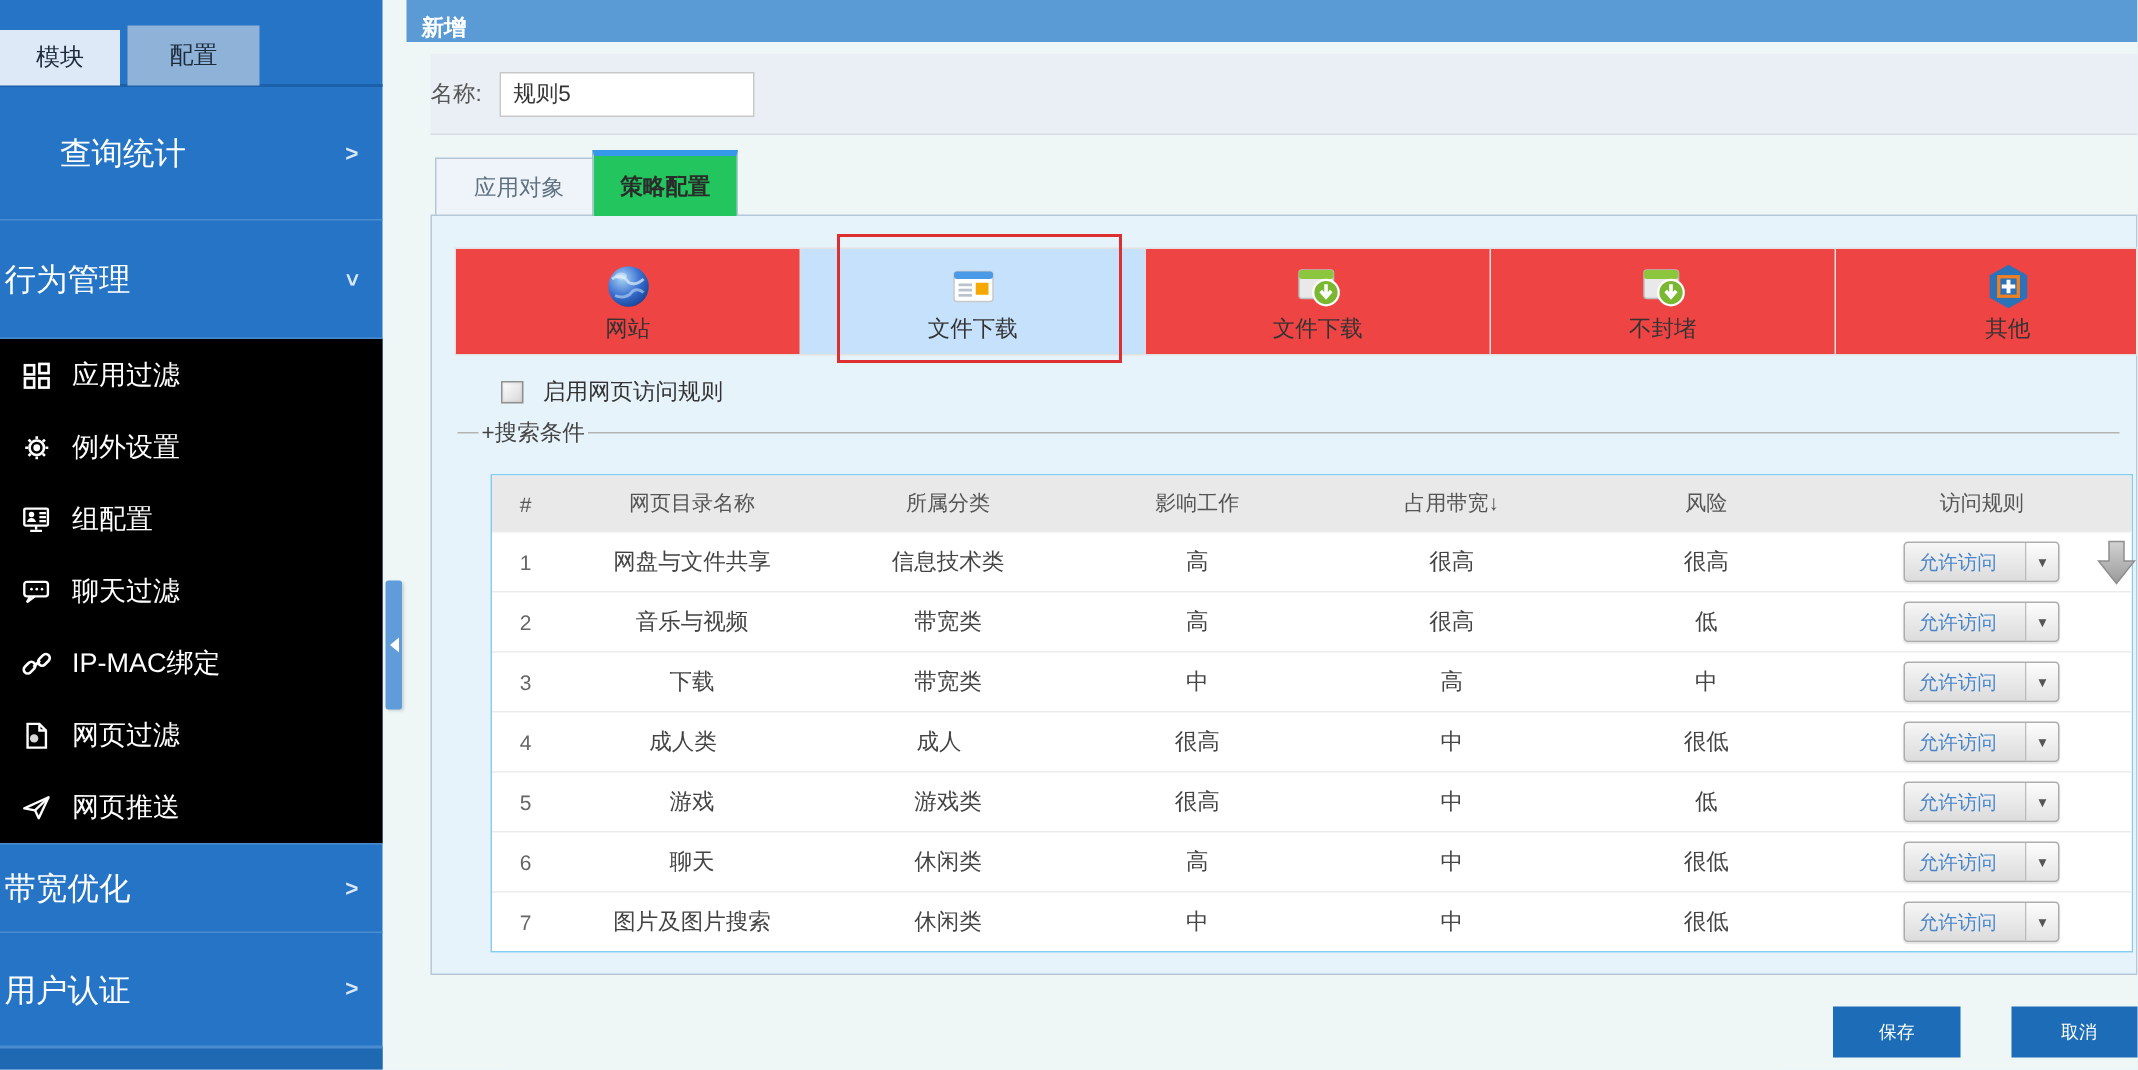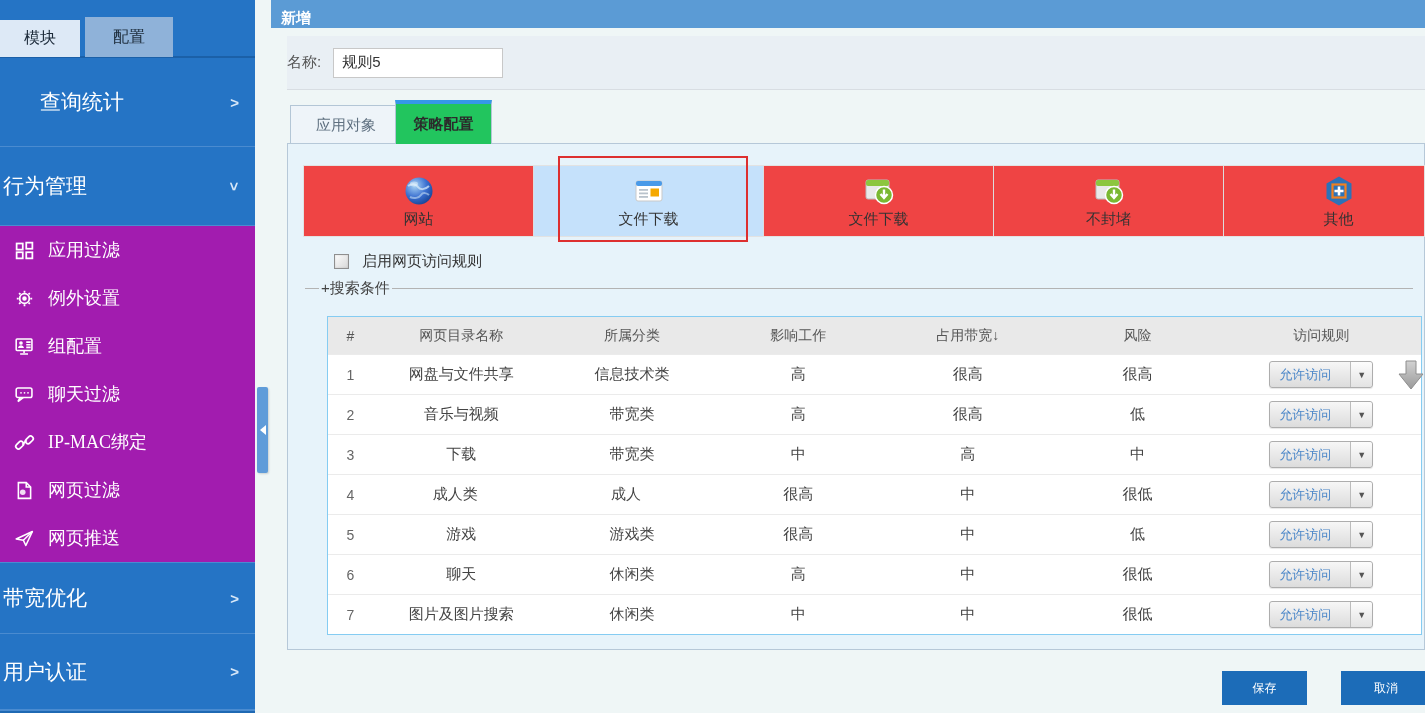--- a/index.html
+++ b/index.html
@@ -18,24 +18,24 @@
   .side-tab.mod { left:0; top:20px; width:80px; height:37px; background:#dde9f6; }
   .side-tab.cfg { left:85px; top:17px; width:88px; height:40px; background:#8fb2d9; }
 
   .side-section { position:relative; display:flex; align-items:center;
                   color:#fff; font-size:21px; padding-left:3px;
                   border-bottom:1px solid #4a8bd0; cursor:pointer; }
   .side-section .arrow { position:absolute; right:16px; font-size:15px; font-weight:bold; color:#d9e8f8; }
   .side-section .arrow.down { transform:rotate(90deg); }
   .sec-query { height:89px;padding-left:40px; }
   .sec-behavior { height:79px; }
-  .sec-bandwidth { height:72px; border-top:1px solid #4a8bd0; }
+  .sec-bandwidth { height:60px; border-top:1px solid #4a8bd0; }
   .sec-auth { height:76px; }
 
-  .submenu { background:#a21caf;font-family:Liberation Serif, serif; }
+  .submenu { background:#000000; }
   .submenu-item { height:48px; display:flex; align-items:center; padding-left:12px;
                   color:#fff; font-size:18px; cursor:pointer; }
   .sub-icon { width:24px; height:22px; margin-right:12px; display:inline-flex;
               align-items:center; justify-content:center; }
   .sub-icon svg { width:21px; height:21px; }
   .side-bottom-strip { height:19px; background:#1f69b3; border-top:1px solid #4a8bd0; }
 
   .collapse-handle { position:absolute; left:257px; top:387px; width:11px; height:86px;
                      background:#5f9cd9; border-radius:2px; box-shadow:1px 1px 2px rgba(0,0,0,.15);
                      display:flex; align-items:center; justify-content:center; cursor:pointer; }

